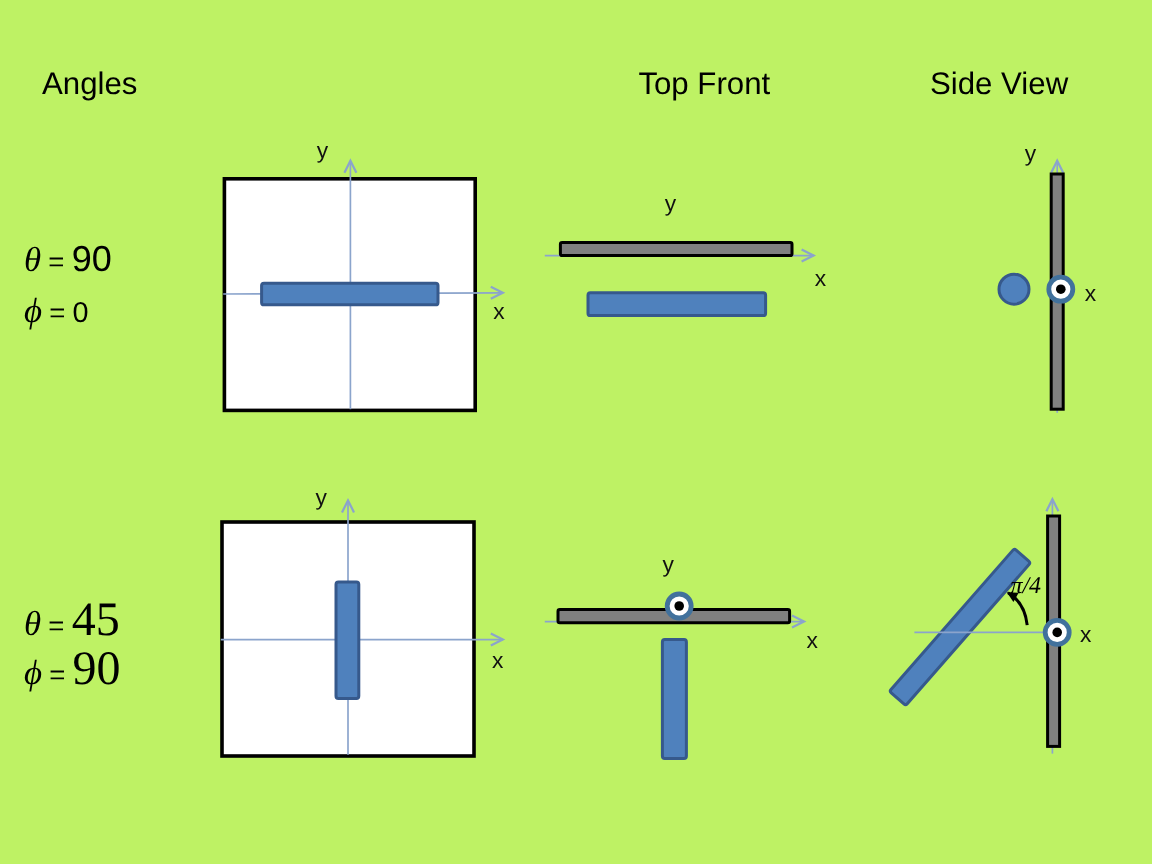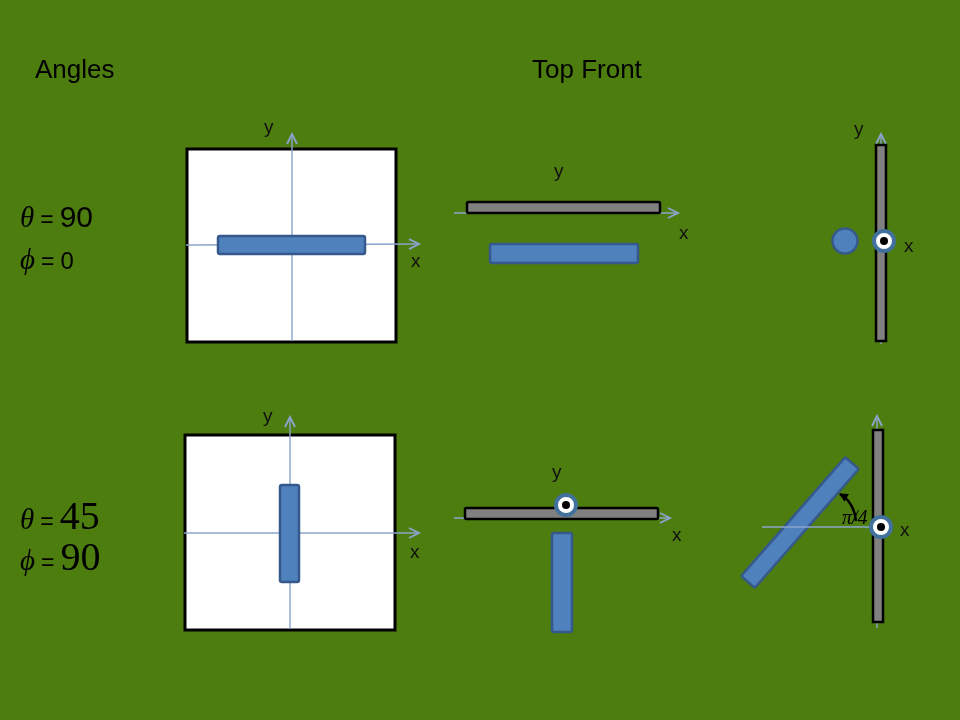--- a/index.html
+++ b/index.html
@@ -1,16 +1,16 @@
 <!DOCTYPE html>
 <html><head>
 <meta charset="utf-8">
 <style>
   html,body{margin:0;padding:0;background:#fff;}
-  .slide{position:relative;width:960px;height:720px;background:#4d7c0f;overflow:hidden;
+  .slide{position:relative;width:960px;height:720px;background:#bef264;overflow:hidden;
          font-family:"Liberation Sans",sans-serif;color:#000;}
   .lbl{position:absolute;white-space:nowrap;line-height:1;}
   .hdr{font-size:26px;color:#000;}
   .axis-lbl{font-size:19px;color:#111;}
   .angle-line{position:absolute;display:flex;align-items:baseline;gap:6px;white-space:nowrap;}
   .greek{font-family:"Liberation Serif",serif;font-style:italic;font-size:29px;}
   .eq{font-size:23px;}
   .val-sans-lg{font-size:30px;}
   .val-sans{font-size:24px;}
   .val-serif{font-family:Liberation Serif, serif;font-size:40px;}
@@ -74,20 +74,21 @@
       <line x1="762" y1="527" x2="877" y2="527" stroke="#8ba4cc" stroke-width="1.4"></line>
       <rect x="873" y="430" width="10" height="192" fill="#808080" stroke="#000000" stroke-width="2.5"></rect>
       <path d="M 856 521 Q 854 502 840 494" fill="none" stroke="#000000" stroke-width="2.5" marker-end="url(#blk-arrow)"></path>
       <circle cx="881" cy="527" r="10" fill="#ffffff" stroke="#41719c" stroke-width="4"></circle>
       <circle cx="881" cy="527" r="4" fill="#000000"></circle>
     </g>
   </svg>
 
   <div class="lbl hdr" style="left:35px;top:56px">Angles</div>
   <div class="lbl hdr" style="left:532px;top:56px">Top Front</div>
+  <div class="lbl hdr" style="left:775px;top:56px">Side View</div>
 
   <div class="angle-line" style="left:20px;top:200px">
     <span class="greek">θ</span>
     <span class="eq">=</span>
     <span class="val-sans-lg">90</span>
   </div>
   <div class="angle-line" style="left:20px;top:243px">
     <span class="greek">ϕ</span>
     <span class="eq">=</span>
     <span class="val-sans">0</span>
@@ -110,15 +111,15 @@
   <div class="lbl axis-lbl" style="left:679px;top:223px">x</div>
   <div class="lbl axis-lbl" style="left:854px;top:119px">y</div>
   <div class="lbl axis-lbl" style="left:904px;top:236px">x</div>
 
   <div class="lbl axis-lbl" style="left:263px;top:406px">y</div>
   <div class="lbl axis-lbl" style="left:410px;top:542px">x</div>
   <div class="lbl axis-lbl" style="left:552px;top:462px">y</div>
   <div class="lbl axis-lbl" style="left:672px;top:525px">x</div>
   <div class="lbl axis-lbl" style="left:900px;top:520px">x</div>
 
-  <div class="lbl pi-lbl" style="left:842px;top:507px">π/4</div>
+  <div class="lbl pi-lbl" style="left:842px;top:478px">π/4</div>
 
 </div>
 
 </body></html>

